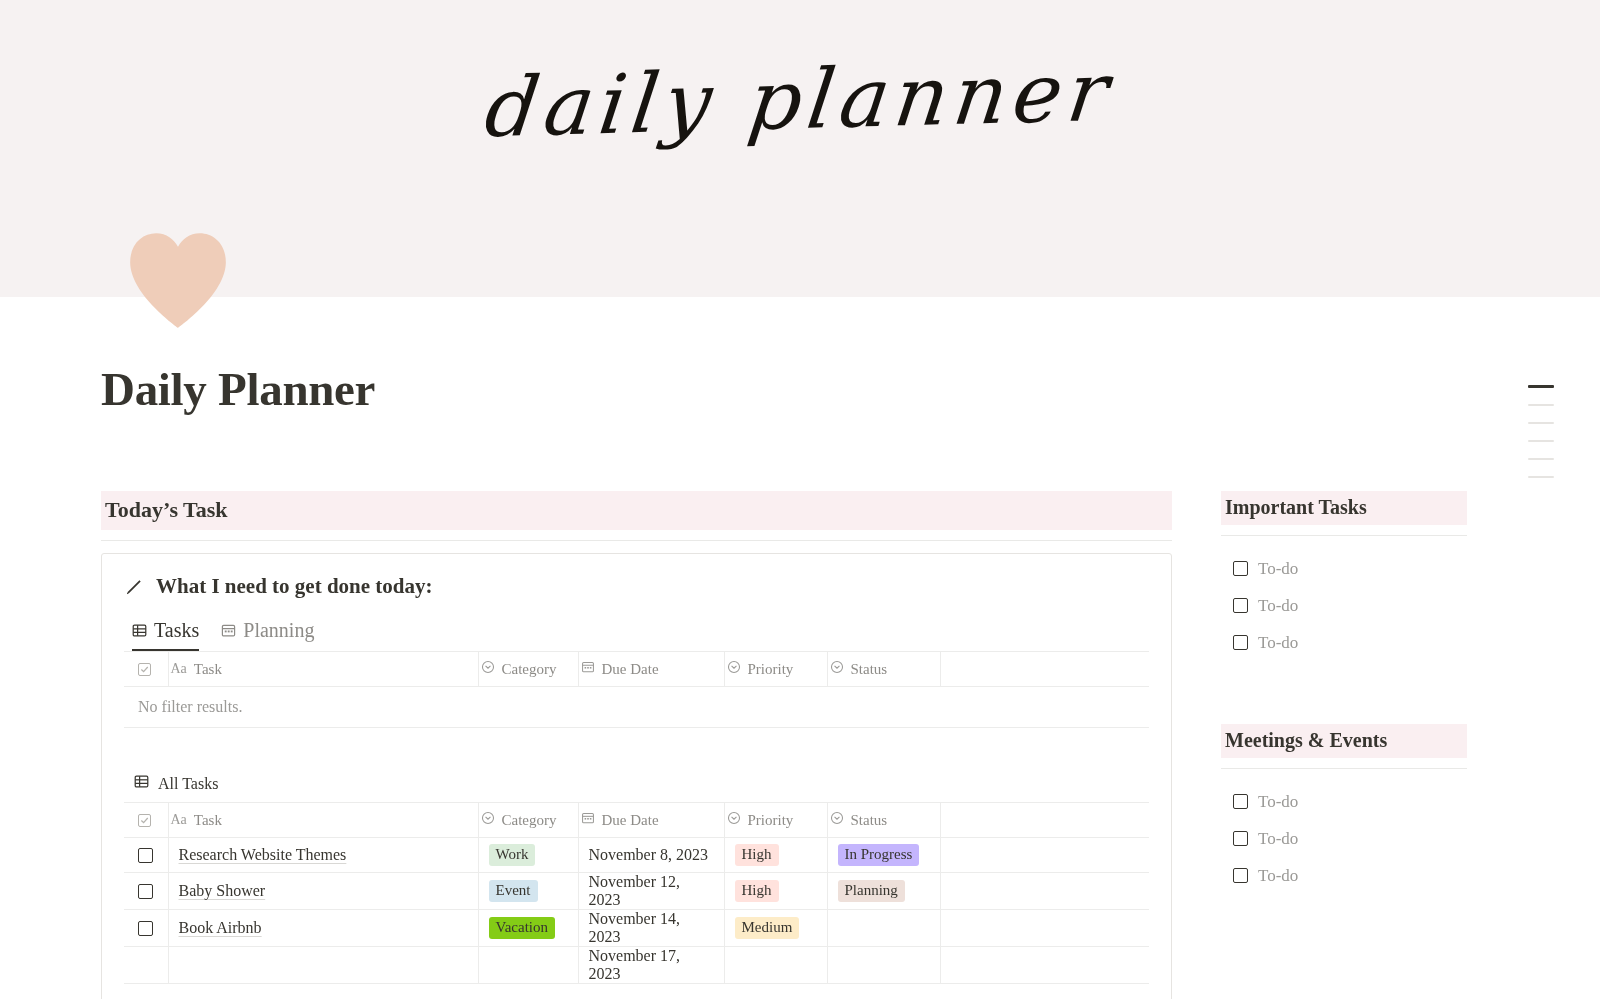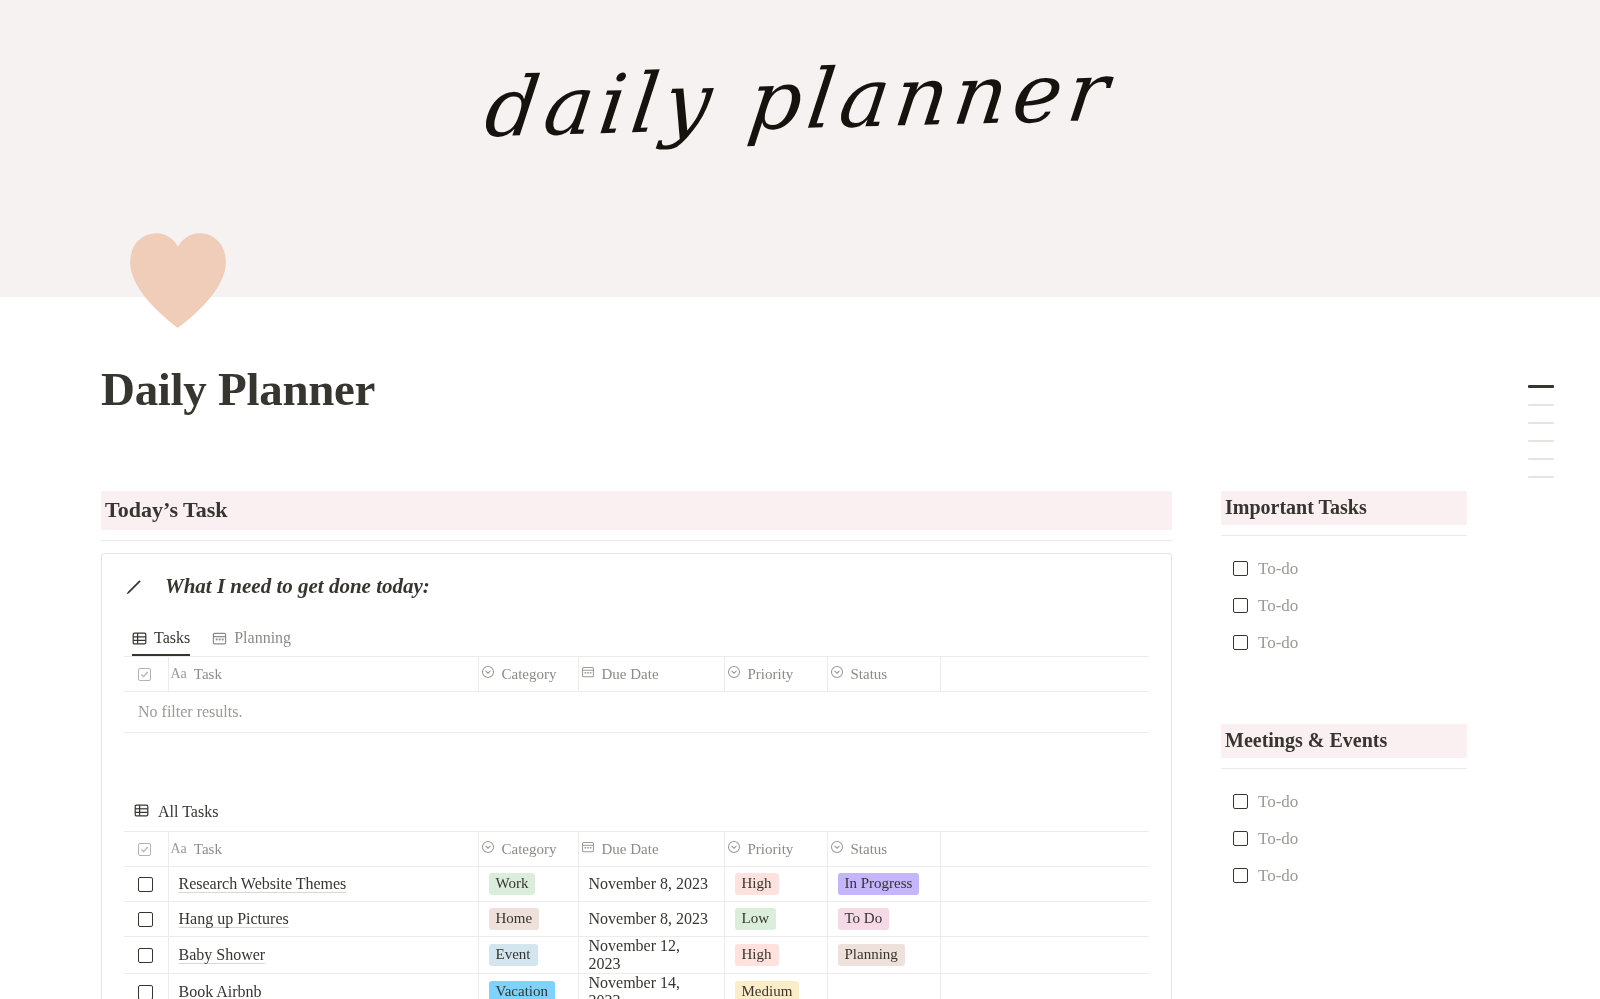--- a/index.html
+++ b/index.html
@@ -103,43 +103,42 @@
     margin-top: 12px;
     border: 1px solid #e6e4e1;
     border-radius: 3px;
     padding: 20px 22px 0 22px;
     height: 470px;
     overflow: hidden;
   }
   .callout-head {
     display: flex;
     align-items: center;
-    gap: 21px;
-    margin-bottom: 30px;
-    font-style: italic;
+    gap: 12px;
+    margin-bottom: 20px;
   }
   .pencil-icon { width: 20px; height: 20px; flex: 0 0 20px; }
   .callout-title {
     font-size: 21px;
     font-weight: 700;
     color: #37352f;
   }
 
   
   .db-tabs {
     display: flex;
     align-items: center;
     gap: 22px;
     padding-left: 8px;
   }
   .db-tab {
     display: flex;
     align-items: center;
     gap: 7px;
-    font-size: 16px;
+    font-size: 20px;
     color: #8d8b87;
     padding-bottom: 7px;
     border-bottom: 2px solid transparent;
   }
   .db-tab.active { color: #37352f; border-bottom-color: #37352f; }
   .db-tab svg { display: block; }
 
   
   .tbl { width: 100%; border-collapse: collapse; table-layout: fixed; }
   .tbl th, .tbl td {
@@ -206,26 +205,26 @@
 
   .empty-note {
     font-size: 16px;
     color: #9b9a97;
     padding: 11px 10px 11px 14px;
     border-bottom: 1px solid #ececeb;
   }
 
   .all-tasks-label {
     display: flex;
-    align-items: flex-start;
+    align-items: center;
     gap: 9px;
     font-size: 16px;
     color: #37352f;
     padding: 0 0 9px 10px;
-    margin-top: 70px;
+    margin-top: 46px;
   }
 
   
   .todo-list { margin-top: 14px; }
   .todo-item {
     display: flex;
     align-items: center;
     gap: 10px;
     height: 37px;
     padding-left: 12px;
@@ -483,44 +482,33 @@
               <td class="col-cat"><span class="chip" style="background:#dbeddb">Work</span></td>
               <td class="col-due">November 8, 2023</td>
               <td class="col-pri"><span class="chip" style="background:#ffe2dd">High</span></td>
               <td class="col-stat"><span class="chip" style="background:#c4b5fd">In Progress</span></td>
               <td class="col-rest"></td>
             </tr>
             <tr>
               <td class="col-check">
                 <span class="row-check"></span>
               </td>
-              <td class="col-task"><span class="task-link">Hang up Pictures</span></td>
-              <td class="col-cat"><span class="chip" style="background:#eee0da">Home</span></td>
-              <td class="col-due">November 8, 2023</td>
-              <td class="col-pri"><span class="chip" style="background:#dbeddb">Low</span></td>
-              <td class="col-stat"><span class="chip" style="background:#f5d9e7">To Do</span></td>
-              <td class="col-rest"></td>
-            </tr>
-            <tr>
-              <td class="col-check">
-                <span class="row-check"></span>
-              </td>
               <td class="col-task"><span class="task-link">Baby Shower</span></td>
               <td class="col-cat"><span class="chip" style="background:#d3e5ef">Event</span></td>
               <td class="col-due">November 12, 2023</td>
               <td class="col-pri"><span class="chip" style="background:#ffe2dd">High</span></td>
               <td class="col-stat"><span class="chip" style="background:#eee0da">Planning</span></td>
               <td class="col-rest"></td>
             </tr>
             <tr>
               <td class="col-check">
                 <span class="row-check"></span>
               </td>
               <td class="col-task"><span class="task-link">Book Airbnb</span></td>
-              <td class="col-cat"><span class="chip" style="background:#7dd3fc">Vacation</span></td>
+              <td class="col-cat"><span class="chip" style="background:#84cc16">Vacation</span></td>
               <td class="col-due">November 14, 2023</td>
               <td class="col-pri"><span class="chip" style="background:#fdecc8">Medium</span></td>
               <td class="col-stat"></td>
               <td class="col-rest"></td>
             </tr>
             <tr>
               <td class="col-check"></td>
               <td class="col-task"></td>
               <td class="col-cat"></td>
               <td class="col-due">November 17, 2023</td>

